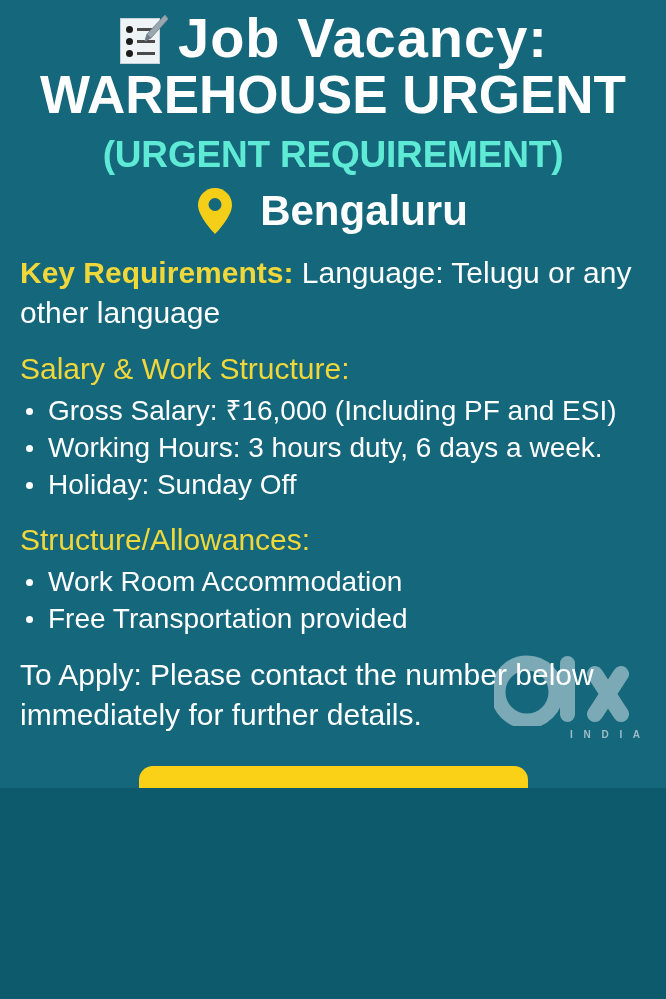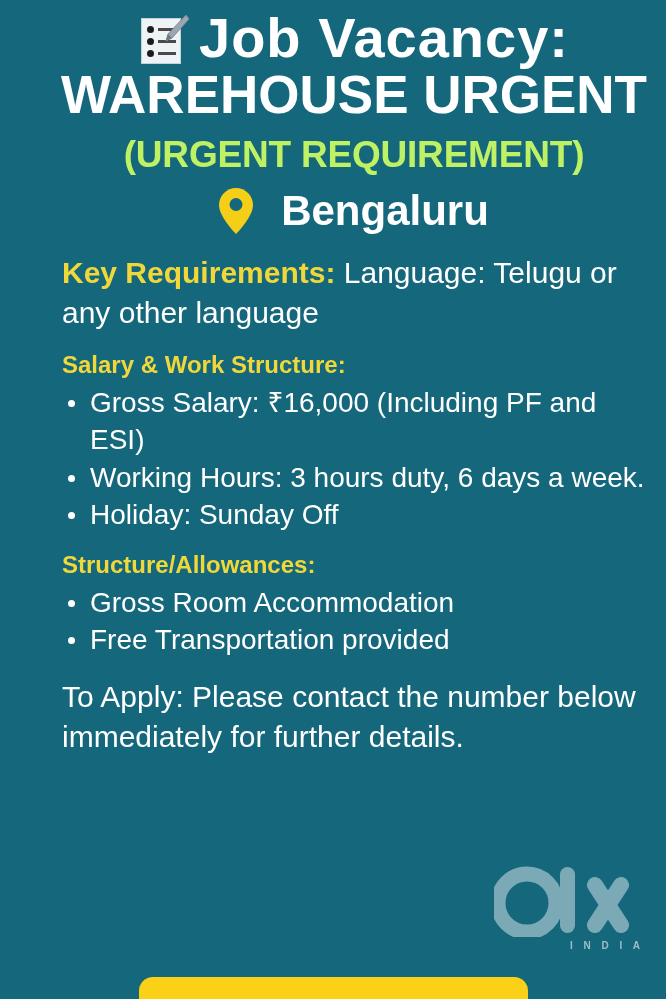--- a/index.html
+++ b/index.html
@@ -7,25 +7,24 @@
     padding: 0;
     background: #0e5a6d;
   }
   body {
     font-family: "Liberation Sans", sans-serif;
   }
 
   .poster {
     position: relative;
     width: 666px;
-    height: 999px;
+    height: 788px;
     overflow: hidden;
     background: #15677c;
     box-sizing: border-box;
-    padding-left: 42px;
   }
 
   
   .header {
     padding-top: 8px;
     text-align: center;
   }
 
   .title-line1 {
     display: flex;
@@ -87,21 +86,21 @@
     color: #ffffff;
     font-size: 53px;
     font-weight: bold;
     line-height: 1.12;
     letter-spacing: 0px;
     margin-top: -2px;
     white-space: nowrap;
   }
 
   .title-line3 {
-    color: #bef264;
+    color: #5eead4;
     font-size: 37px;
     font-weight: bold;
     line-height: 1.2;
     margin-top: 8px;
     letter-spacing: -0.2px;
   }
 
   .location-line {
     display: flex;
     align-items: center;
@@ -124,22 +123,22 @@
   .para {
     font-size: 30px;
     line-height: 1.36;
     font-weight: normal;
     margin: 0;
   }
   .para .lead { display: block; }
 
   .section-head {
     color: #f0d73a;
-    font-size: 24px;
-    font-weight: bold;
+    font-size: 30px;
+    font-weight: normal;
     margin-top: 16px;
     line-height: 1.3;
   }
   .keyreq {
     font-size: 30px;
     line-height: 1.33;
     margin-top: 16px;
   }
   .keyreq .label { color: #f0d73a; font-weight: bold; text-align: center; }
   .keyreq .value { color: #ffffff; font-weight: normal; }
@@ -259,21 +258,21 @@
 
     <div class="section-head">Salary &amp; Work Structure:</div>
     <ul class="bullets">
       <li>Gross Salary: ₹16,000 (Including PF and ESI)</li>
       <li>Working Hours: 3 hours duty, 6 days a week.</li>
       <li>Holiday: Sunday Off</li>
     </ul>
 
     <div class="section-head">Structure/Allowances:</div>
     <ul class="bullets">
-      <li>Gross Room Accommodation</li>
+      <li>Work Room Accommodation</li>
       <li>Free Transportation provided</li>
     </ul>
 
     <div class="apply-para">
       <span class="lead">To Apply: Please contact the number below</span>
       <span class="lead">immediately for further details.</span>
     </div>
   </div>
 
   <div class="olx-watermark">

